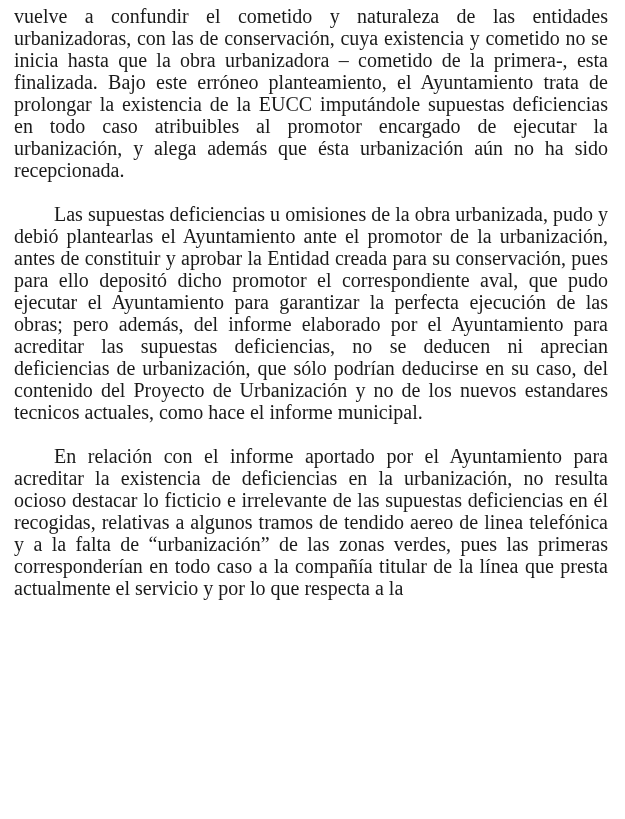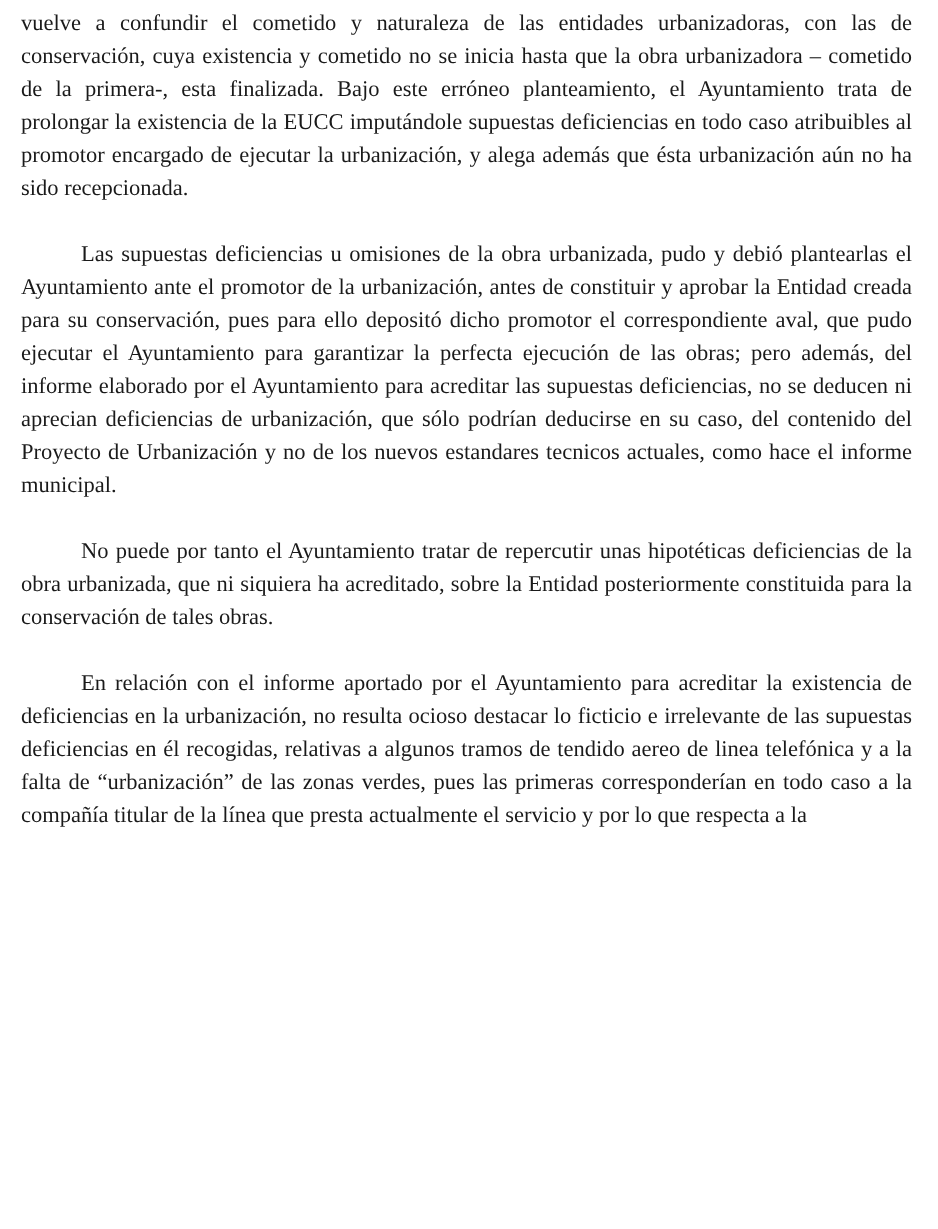--- a/index.html
+++ b/index.html
@@ -12,21 +12,21 @@
     height: 819px;
     overflow: hidden;
   }
   .page {
     box-sizing: border-box;
     width: 625px;
     height: 819px;
     padding: 5px 17px 8px 14px;
     background: #ffffff;
     font-family: "Liberation Serif", "DejaVu Serif", serif;
-    font-size: 15px;
+    font-size: 20px;
     line-height: 22px;
     color: #1a1a1a;
   }
   .page p {
     margin: 0 0 22px 0;
     text-align: justify;
     text-justify: inter-word;
   }
   .page p.indented {
     text-indent: 40px;
@@ -34,15 +34,14 @@
   .page p:last-child {
     margin-bottom: 12px;
   }
 </style>
 </head>
 <body>
 
 <div class="page">
   <p>vuelve a confundir el cometido y naturaleza de las entidades urbanizadoras, con las de conservación, cuya existencia y cometido no se inicia hasta que la obra urbanizadora – cometido de la primera-, esta finalizada. Bajo este erróneo planteamiento, el Ayuntamiento trata de prolongar la existencia de la EUCC imputándole supuestas deficiencias en todo caso atribuibles al promotor encargado de ejecutar la urbanización, y alega además que ésta urbanización aún no ha sido recepcionada.</p>
   <p class="indented">Las supuestas deficiencias u omisiones de la obra urbanizada, pudo y debió plantearlas el Ayuntamiento ante el promotor de la urbanización, antes de constituir y aprobar la Entidad creada para su conservación, pues para ello depositó dicho promotor el correspondiente aval, que pudo ejecutar el Ayuntamiento para garantizar la perfecta ejecución de las obras; pero además, del informe elaborado por el Ayuntamiento para acreditar las supuestas deficiencias, no se deducen ni aprecian deficiencias de urbanización, que sólo podrían deducirse en su caso, del contenido del Proyecto de Urbanización y no de los nuevos estandares tecnicos actuales, como hace el informe municipal.</p>
-  <p class="indented">No puede por tanto el Ayuntamiento tratar de repercutir unas hipotéticas deficiencias de la obra urbanizada, que ni siquiera ha acreditado, sobre la Entidad posteriormente constituida para la conservación de tales obras.</p>
   <p class="indented">En relación con el informe aportado por el Ayuntamiento para acreditar la existencia de deficiencias en la urbanización, no resulta ocioso destacar lo ficticio e irrelevante de las supuestas deficiencias en él recogidas, relativas a algunos tramos de tendido aereo de linea telefónica y a la falta de “urbanización” de las zonas verdes, pues las primeras corresponderían en todo caso a la compañía titular de la línea que presta actualmente el servicio y por lo que respecta a la</p>
 </div>
 
 </body></html>

